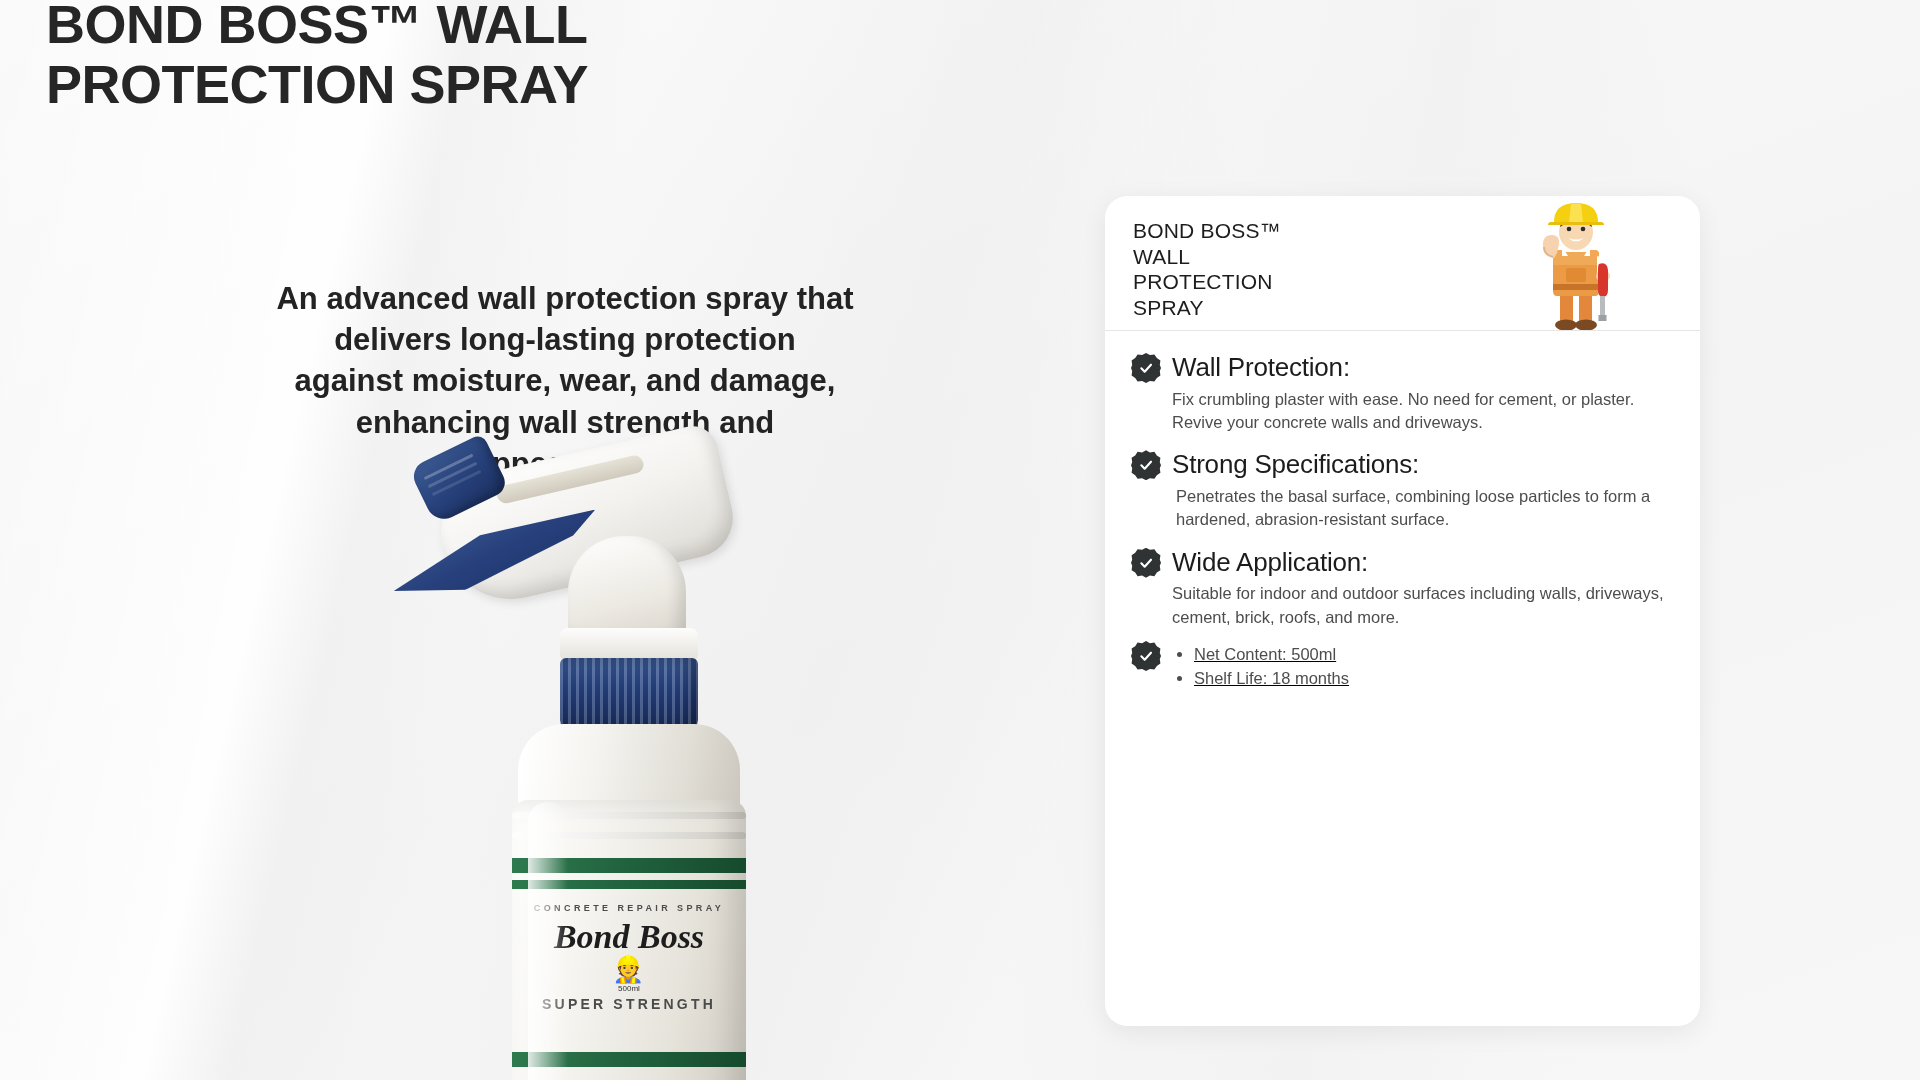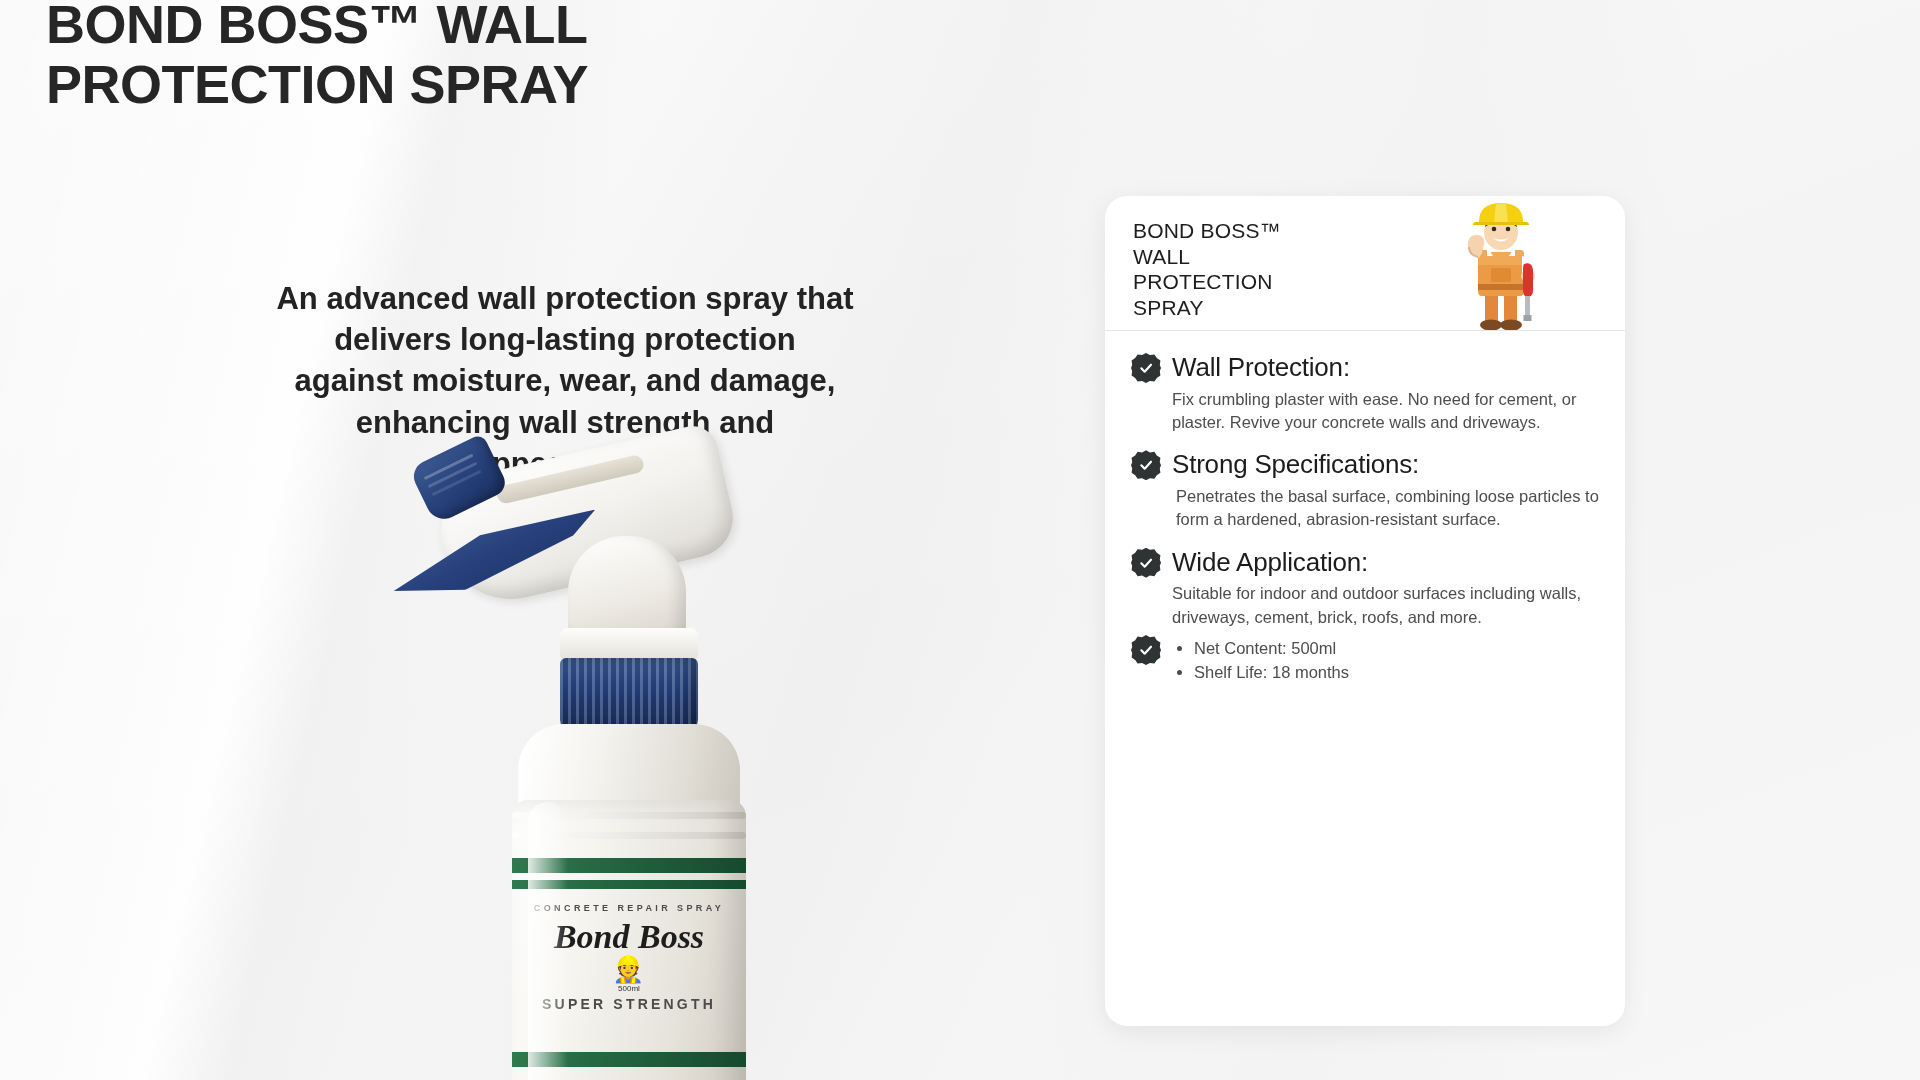--- a/index.html
+++ b/index.html
@@ -181,21 +181,21 @@
     width:40px; height:300px;
     background:linear-gradient(90deg,rgba(255,255,255,.85),rgba(255,255,255,0));
     border-radius:20px;
     pointer-events:none;
   }
 
   
   .info-card {
     position:absolute;
     left:1105px; top:196px;
-    width:520px; height:830px;
+    width:595px; height:830px;
     background:#ffffff;
     border-radius:22px;
     box-shadow:0 6px 26px rgba(0,0,0,.07);
     overflow:hidden;
   }
   .card-header {
     position:relative;
     height:135px;
     padding:22px 26px 0 28px;
     border-bottom:1px solid #e6e6e6;
@@ -211,21 +211,21 @@
   }
   .mascot {
     position:absolute;
     right:72px; bottom:0px;
     width:104px; height:128px;
   }
 
   .card-body { padding:20px 26px 0 26px; }
 
   .feature { display:flex; gap:11px; margin-bottom:14px; }
-  .feature.tight { margin-bottom:4px; }
+  .feature.tight { margin-bottom:10px; }
   .check-badge {
     flex:0 0 auto;
     width:30px; height:30px;
     margin-top:2px;
     background:#2f3333;
     color:#ffffff;
     display:flex; align-items:center; justify-content:center;
     clip-path:polygon(
       50% 0%, 63% 7%, 78% 5%, 86% 17%, 98% 25%, 96% 40%, 100% 50%,
       96% 60%, 98% 75%, 86% 83%, 78% 95%, 63% 93%, 50% 100%,
@@ -239,21 +239,21 @@
   .feature-title {
     font-size:26px; font-weight:400; color:#1c1c1c;
     line-height:1.25; letter-spacing:-.2px;
   }
   .feature-desc {
     font-size:16.5px; color:#4d4d4d; line-height:1.42;
     margin-top:4px; font-weight:400;
   }
   .feature.indent .feature-desc { padding-left:4px; }
 
-  .spec-list { margin:4px 0 0 22px; }
+  .spec-list { margin:4px 0 0 22px;text-decoration:underline; }
   .spec-list li {
     font-size:16.5px; color:#4d4d4d; line-height:1.45;
     list-style:disc;
   }
 </style>
 </head>
 <body>
 
 <div class="bg-layer"></div>
 

